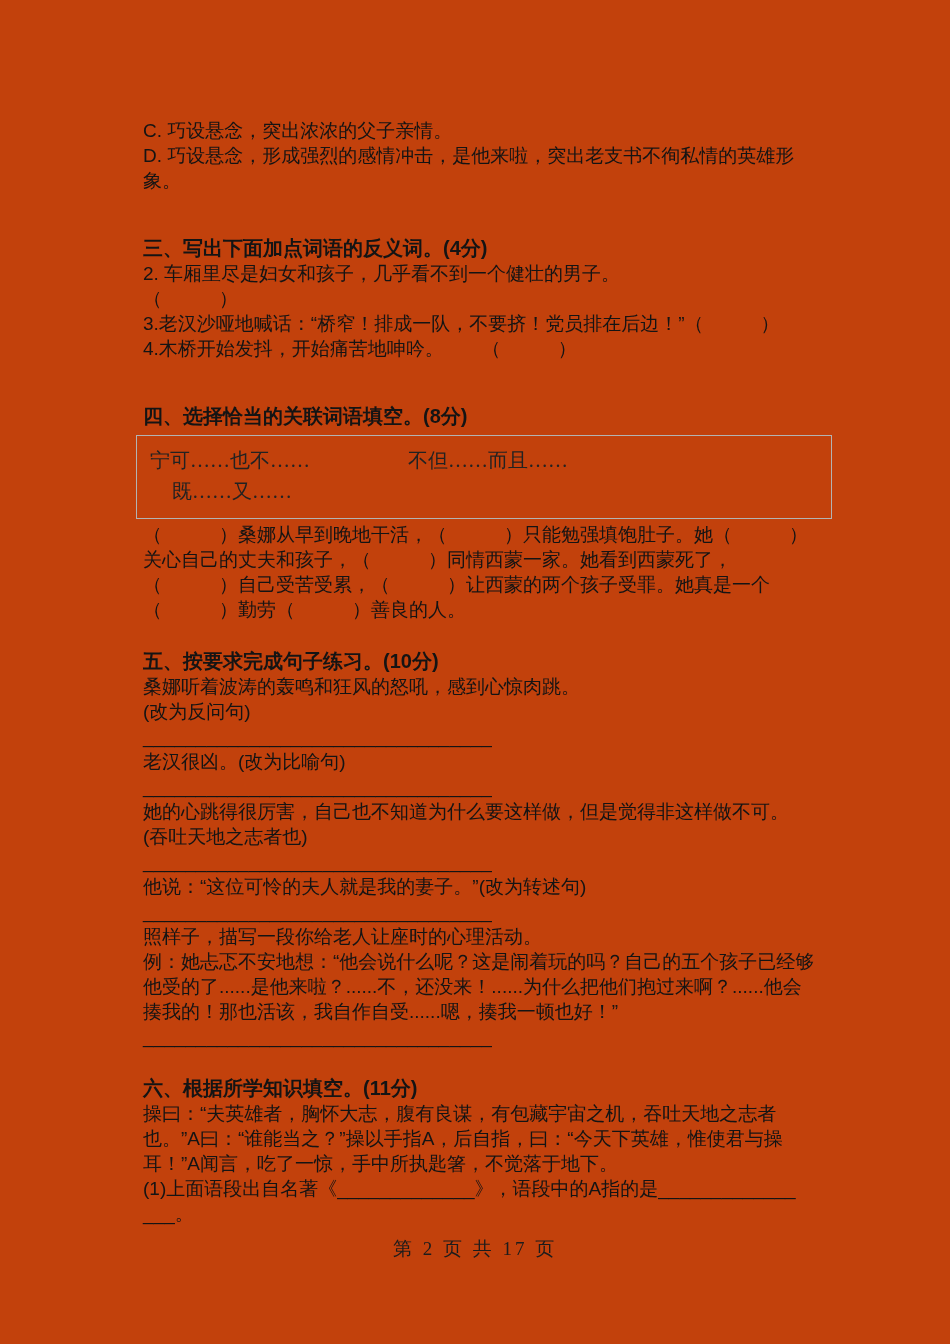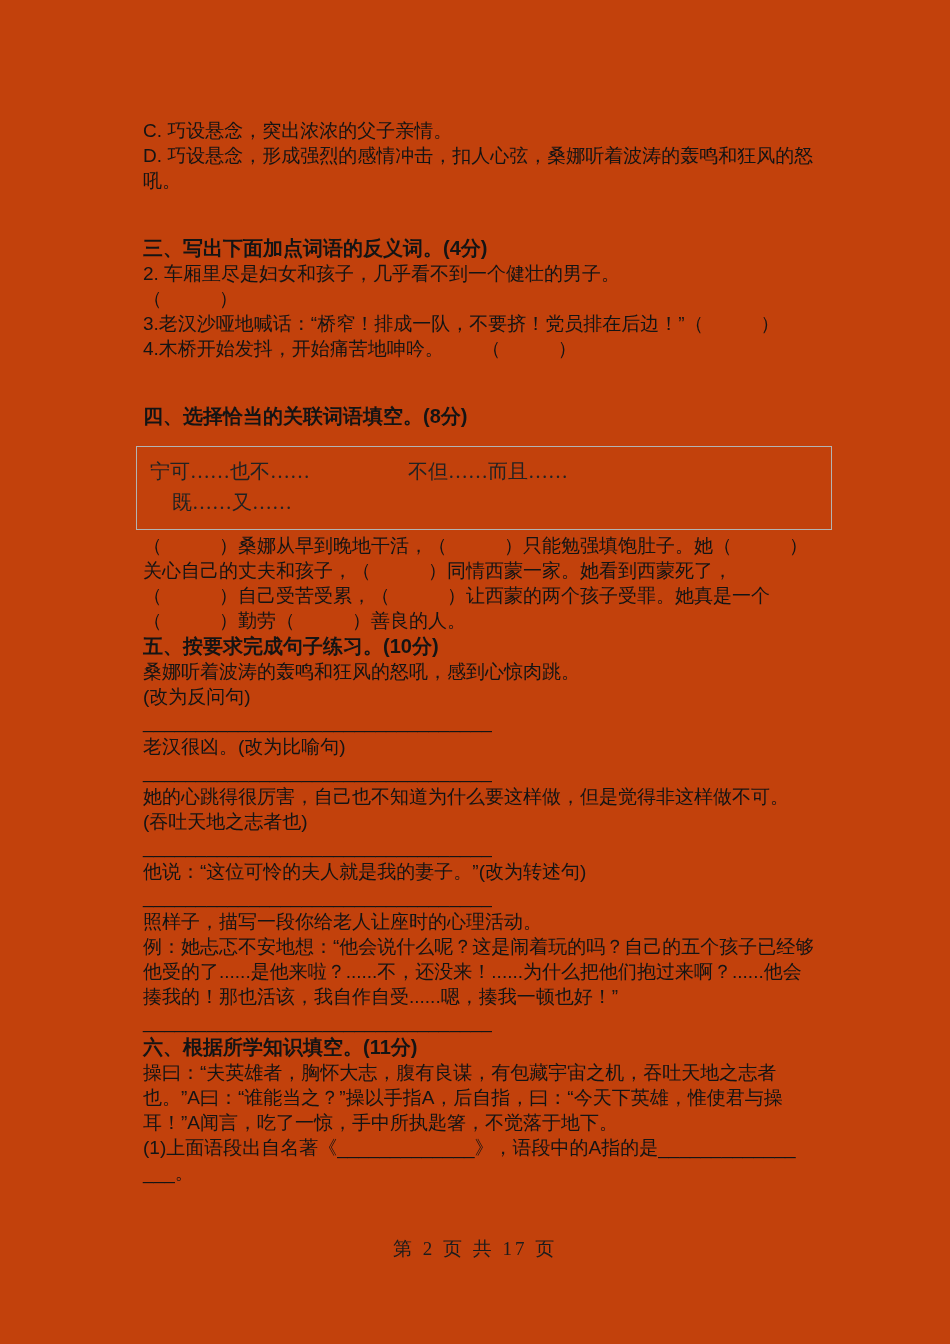--- a/index.html
+++ b/index.html
@@ -23,25 +23,25 @@
     min-height:25px;
     word-break:break-word;
   }
   .sec-title {
     margin:0;
     font-weight:bold;
     font-size:20px;
     line-height:26px;
   }
   .gap-lg { margin-top:42px; }
-  .gap-md { }
+  .gap-md { margin-top:26px; }
   .conj-box {
     box-sizing:border-box;
     width:696px;
-    margin:17px 0 3px -7px;
+    margin:6px 0 3px -7px;
     border:1px solid #b3b3b3;
     padding:9px 10px 11px 13px;
     font-family:"Liberation Serif", serif;
     font-size:20px;
     line-height:31px;
     color:#222;
   }
   .conj-row { display:flex; }
   .conj-left { width:258px; }
   .conj-right { flex:1;font-family:Liberation Serif, serif; }
@@ -57,21 +57,21 @@
     color:#1c1c1c;
   }
 </style>
 </head>
 <body>
 
 <div class="page">
   <div class="content">
 
     <p class="line">C. 巧设悬念，突出浓浓的父子亲情。</p>
-    <p class="line">D. 巧设悬念，形成强烈的感情冲击，扣人心弦，桑娜听着波涛的轰鸣和狂风的怒吼。</p>
+    <p class="line">D. 巧设悬念，形成强烈的感情冲击，是他来啦，突出老支书不徇私情的英雄形象。</p>
 
     <h3 class="sec-title gap-lg">三、写出下面加点词语的反义词。(4分)</h3>
     <p class="line">2. 车厢里尽是妇女和孩子，几乎看不到一个健壮的男子。</p>
     <p class="line">（　　　）</p>
     <p class="line">3.老汉沙哑地喊话：“桥窄！排成一队，不要挤！党员排在后边！”（　　　）</p>
     <p class="line">4.木桥开始发抖，开始痛苦地呻吟。　　（　　　）</p>
 
     <h3 class="sec-title gap-lg">四、选择恰当的关联词语填空。(8分)</h3>
     <div class="conj-box">
       <div class="conj-row">

